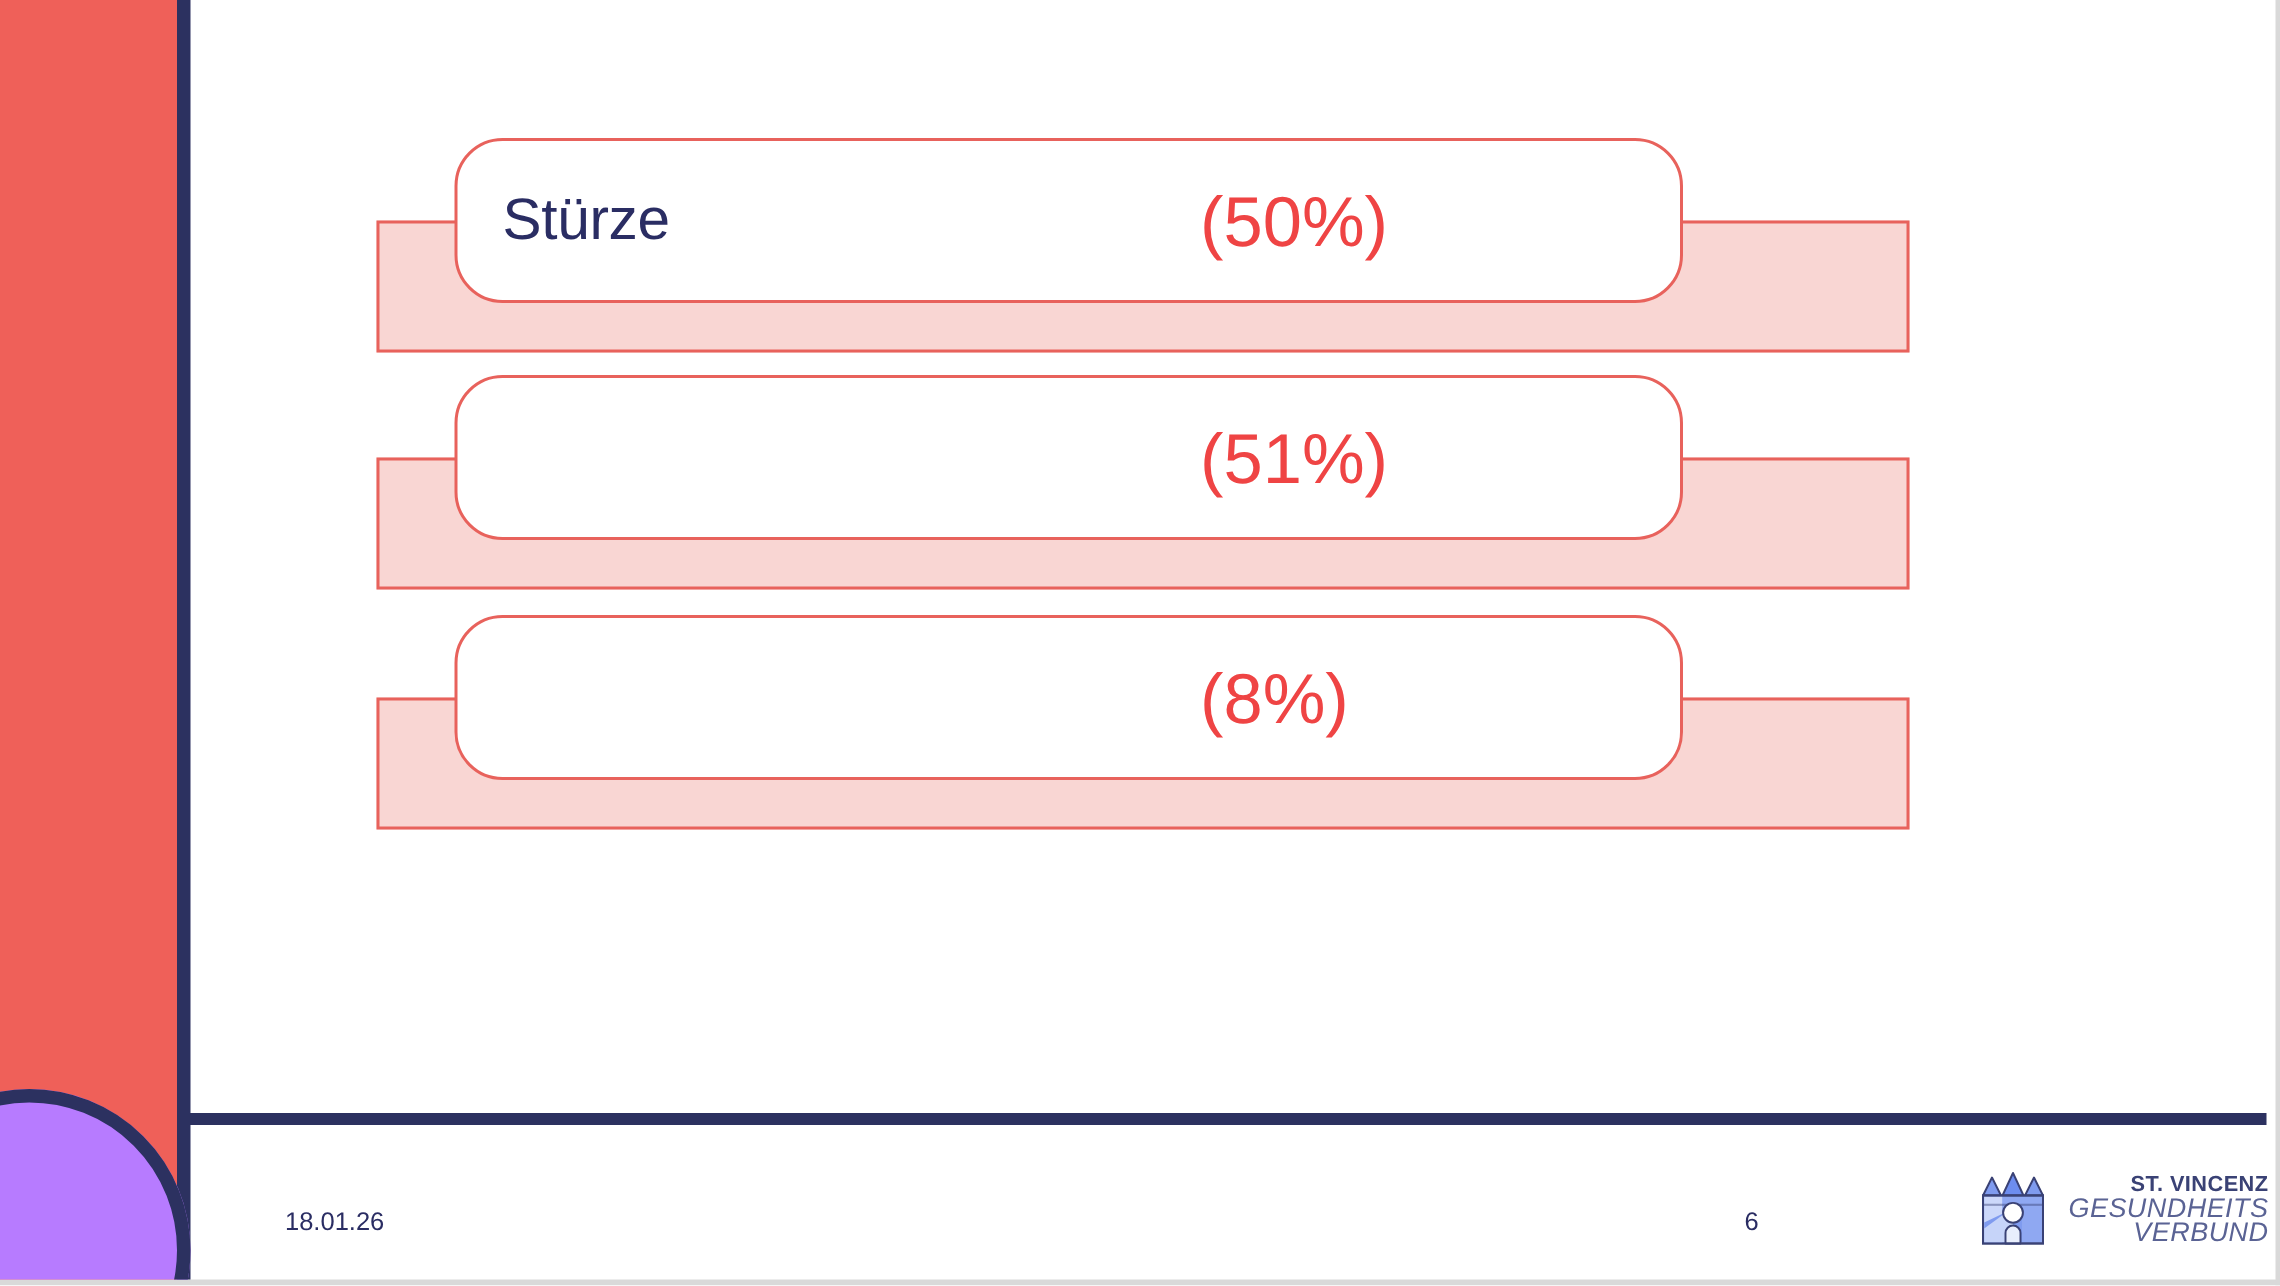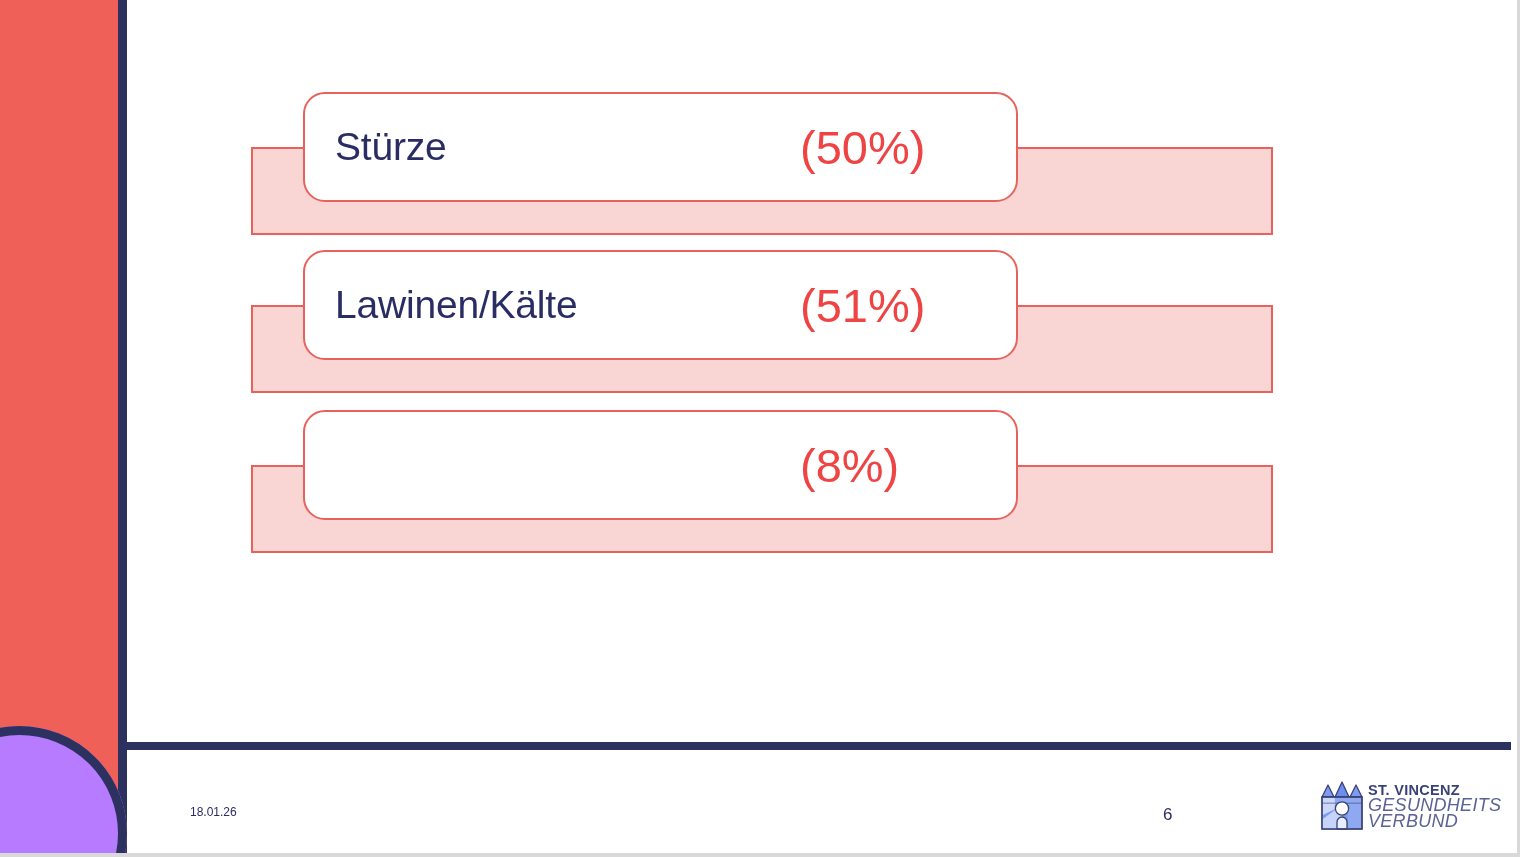--- a/index.html
+++ b/index.html
@@ -83,25 +83,25 @@
     width: 1022px;
     height: 88px;
     background: #f9d6d3;
     border: 2px solid #e8625c;
     box-sizing: border-box;
   }
   .row .white-card {
     position: absolute;
     left: 52px;
     top: -55px;
-    width: 715px;
+    width: 819px;
     height: 110px;
     background: #ffffff;
     border: 2.5px solid #e8625c;
-    border-radius: 22px;
+    border-radius: 32px;
     box-sizing: border-box;
     display: flex;
     align-items: center;
     padding: 0 0 0 30px;
   }
   .card-label {
     font-size: 39px;
     color: #2a2d63;
     letter-spacing: -0.2px;
     white-space: nowrap;
@@ -130,42 +130,43 @@
     line-height: 43px;
     color: #151515;
     letter-spacing: 0.1px;
   }
 
   
   .footer-date {
     position: absolute;
     left: 190px;
     top: 805px;
-    font-size: 12px;
+    font-size: 17px;
     color: #2a2d63;
     text-align: center;
   }
   .footer-pagenum {
     position: absolute;
     left: 1163px;
     top: 805px;
     font-size: 17px;
     color: #2a2d63;
   }
 
   
   .logo {
     position: absolute;
     left: 1318px;
     top: 779px;
     width: 160px;
     height: 54px;
     display: flex;
     align-items: center;
-    gap: 2px;
+    gap: 13px;
+    text-align: right;
   }
   .logo-mark { width: 48px; height: 50px; flex: none; }
   .logo-text {
     display: flex;
     flex-direction: column;
     justify-content: center;
     line-height: 15.5px;
   }
   .logo-line-1 {
     font-size: 14.5px;
@@ -198,21 +199,20 @@
     <div class="pink-band"></div>
     <div class="white-card">
       <span class="card-label">Stürze</span>
       <span class="card-pct">(50%)</span>
     </div>
   </div>
 
   <div class="row" id="row-1">
     <div class="pink-band"></div>
     <div class="white-card">
-      <span class="card-label">Lawinen/Kälte</span>
       <span class="card-pct">(51%)</span>
     </div>
   </div>
 
   <div class="row" id="row-2">
     <div class="pink-band"></div>
     <div class="white-card">
       <span class="card-pct">(8%)</span>
     </div>
   </div>

